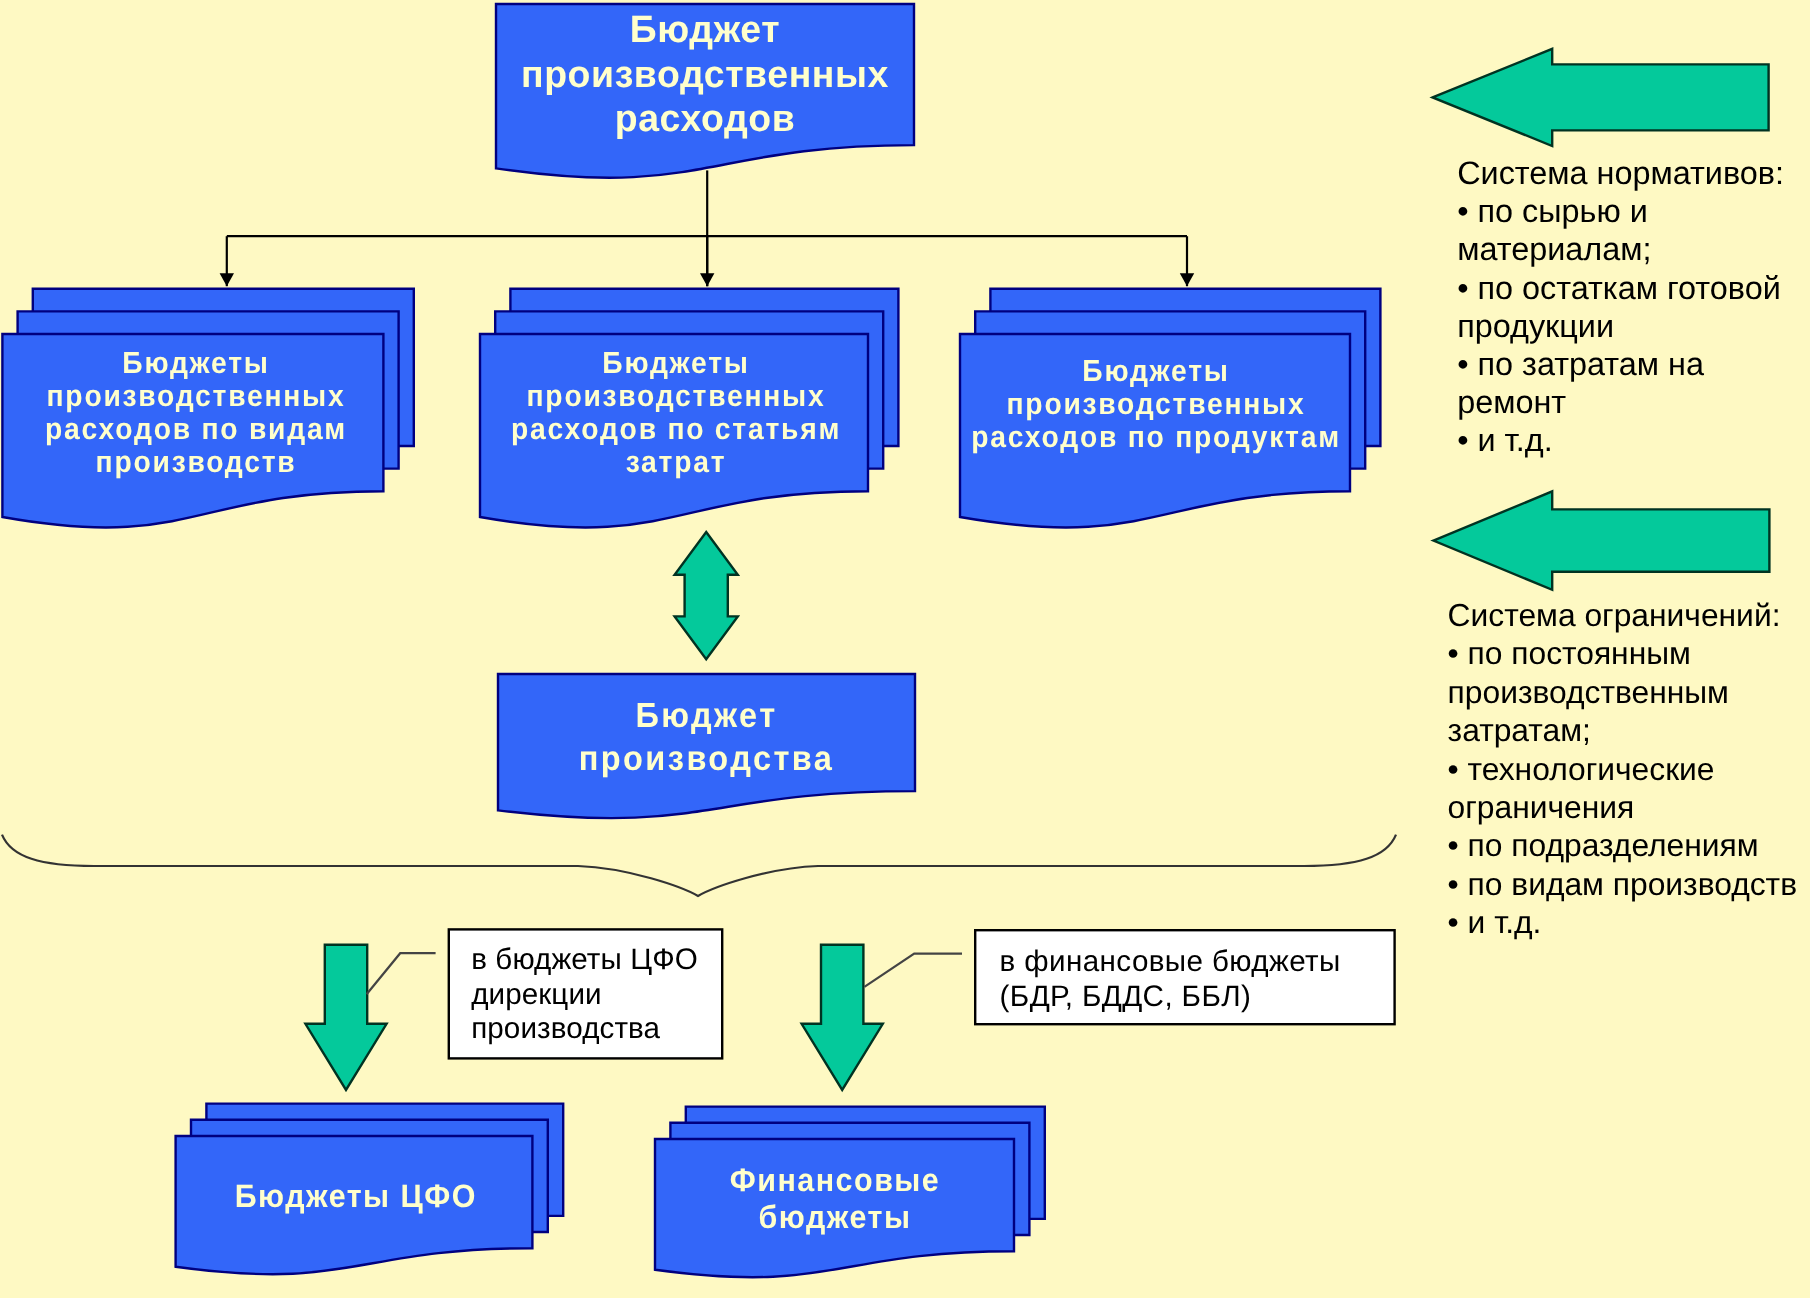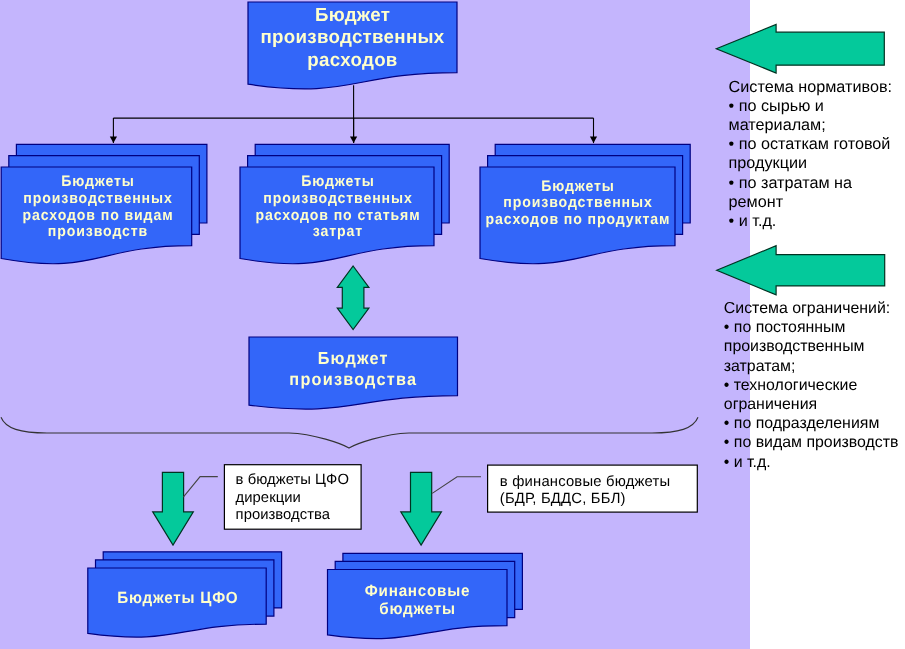--- a/index.html
+++ b/index.html
@@ -1,19 +1,19 @@
 <!DOCTYPE html>
 <html><head>
 <meta charset="utf-8">
 <title>Бюджет производственных расходов</title>
 <style>
   html,body{margin:0;padding:0;background:#ffffff;}
   body{width:905px;height:649px;overflow:hidden;
        font-family:"Liberation Sans",sans-serif;-webkit-font-smoothing:antialiased;text-rendering:geometricPrecision;}
-  #stage{position:relative;width:750px;height:649px;background:#c4b5fd;
+  #stage{position:relative;width:905px;height:649px;background:#fef9c3;
          will-change:transform;transform:translateZ(0);}
   svg.diagram{position:absolute;left:0;top:0;width:905px;height:649px;display:block;shape-rendering:geometricPrecision;}
   .boxlabel{font-family:"Liberation Sans",sans-serif;font-weight:bold;
             fill:#FFFFCC;text-anchor:middle;dominant-baseline:alphabetic;}
   .arrowshape{stroke:#003322;stroke-width:1.2;stroke-linejoin:miter;}
   .conn{stroke:#000000;stroke-width:1.1;fill:none;}
   .brace{stroke:#333333;stroke-width:1.1;fill:none;}
   .leader{stroke:#444444;stroke-width:1.1;fill:none;}
   .calloutbox{fill:#ffffff;stroke:#000000;stroke-width:1.2;}
   .calloutlabel{font-family:"Liberation Sans",sans-serif;fill:#000000;text-anchor:start;}

